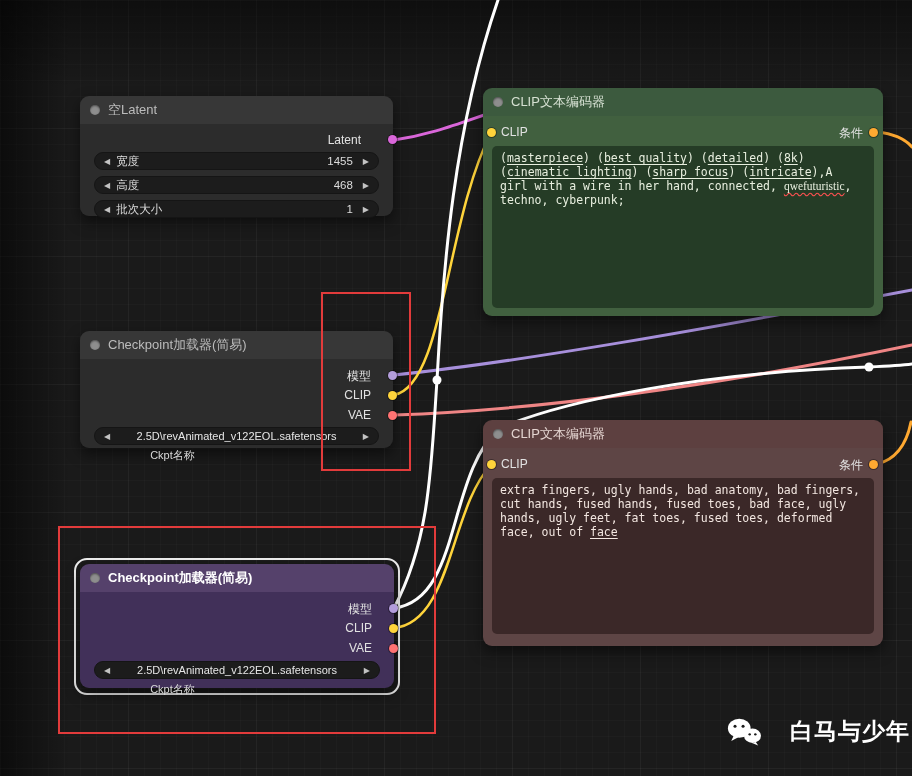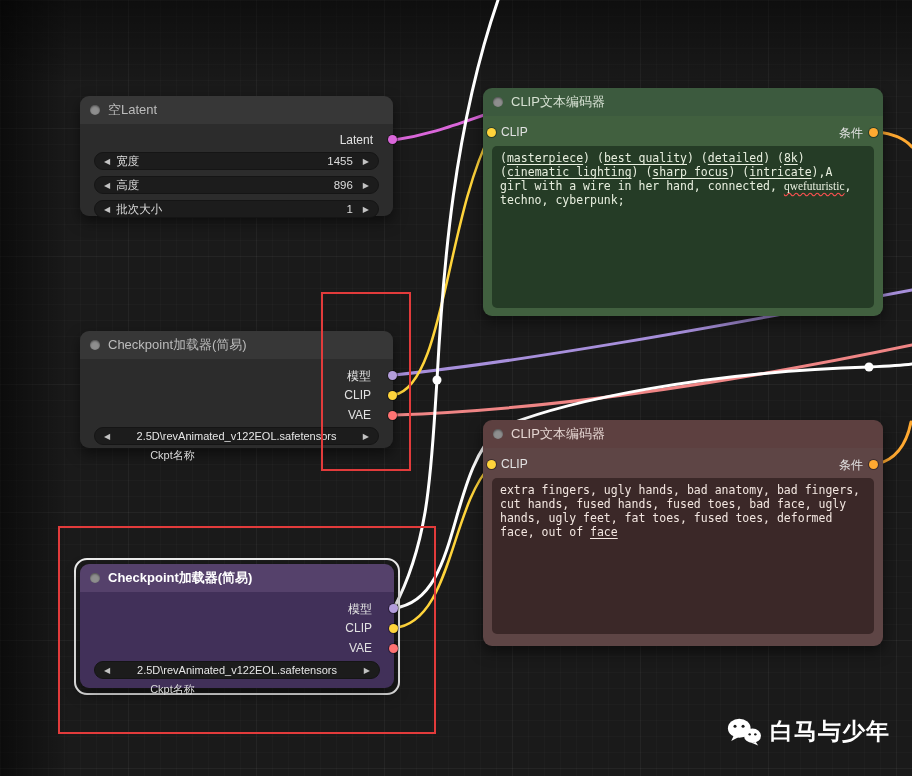--- a/index.html
+++ b/index.html
@@ -50,21 +50,21 @@
   .prompt{position:absolute;left:9px;right:9px;border-radius:5px;padding:5px 8px;box-sizing:border-box;
           font-family:"DejaVu Sans Mono",monospace;font-size:11.5px;line-height:14px;letter-spacing:0;}
   .prompt-pos{top:58px;height:162px;background:#253c26;color:#e8efdf;}
   .prompt-neg{top:58px;height:156px;background:#3b2828;color:#f2e6e0;}
   .u-solid{text-decoration:underline;text-underline-offset:2px;}
   .u-wavy{text-decoration:underline wavy #ff5050;text-decoration-skip-ink:none;text-underline-offset:2px;font-family:Liberation Serif, serif;}
 
   .sel-box{position:absolute;left:74px;top:558px;width:326px;height:137px;border:2px solid #efefef;border-radius:13px;box-sizing:border-box;}
 
   .wm{position:absolute;left:727px;top:716px;display:flex;align-items:center;gap:9px;color:#ffffff;}
-  .wm-text{font-size:23px;font-weight:600;letter-spacing:1px;font-family:"DejaVu Sans",sans-serif;}
+  .wm-text{font-size:23px;font-weight:600;letter-spacing:1px;font-family:"DejaVu Sans",sans-serif;margin-left:20px;}
 </style>
 </head>
 <body>
 
 <div id="canvas">
 
   <div class="shade shade-left"></div>
   <div class="shade shade-top"></div>
 
   <svg class="layer">
@@ -80,32 +80,32 @@
     <circle cx="437" cy="380" r="4.5" fill="#ffffff"></circle>
     <circle cx="869" cy="367" r="4.5" fill="#ffffff"></circle>
   </svg>
 
   <div class="node" style="left:80px;top:96px;width:313px;height:120px;">
     <div class="bdy bdy-gray"></div>
     <div class="hdr hdr-gray">
       <span class="cdot"></span>
       <span class="ttl">空Latent</span>
     </div>
-    <span class="slot-lbl" style="top:37px;right:20px;">Latent</span>
+    <span class="slot-lbl" style="top:37px;right:32px;">Latent</span>
     <span class="dot dot-latent" style="top:39px;right:-4px;"></span>
     <div class="wrow" style="top:56px;">
       <span class="arr">◀</span>
       <span class="wlabel">宽度</span>
       <span class="wvalue">1455</span>
       <span class="arr arr-r">▶</span>
     </div>
     <div class="wrow" style="top:80px;">
       <span class="arr">◀</span>
       <span class="wlabel">高度</span>
-      <span class="wvalue">896</span>
+      <span class="wvalue">468</span>
       <span class="arr arr-r">▶</span>
     </div>
     <div class="wrow" style="top:104px;">
       <span class="arr">◀</span>
       <span class="wlabel">批次大小</span>
       <span class="wvalue">1</span>
       <span class="arr arr-r">▶</span>
     </div>
   </div>
 

